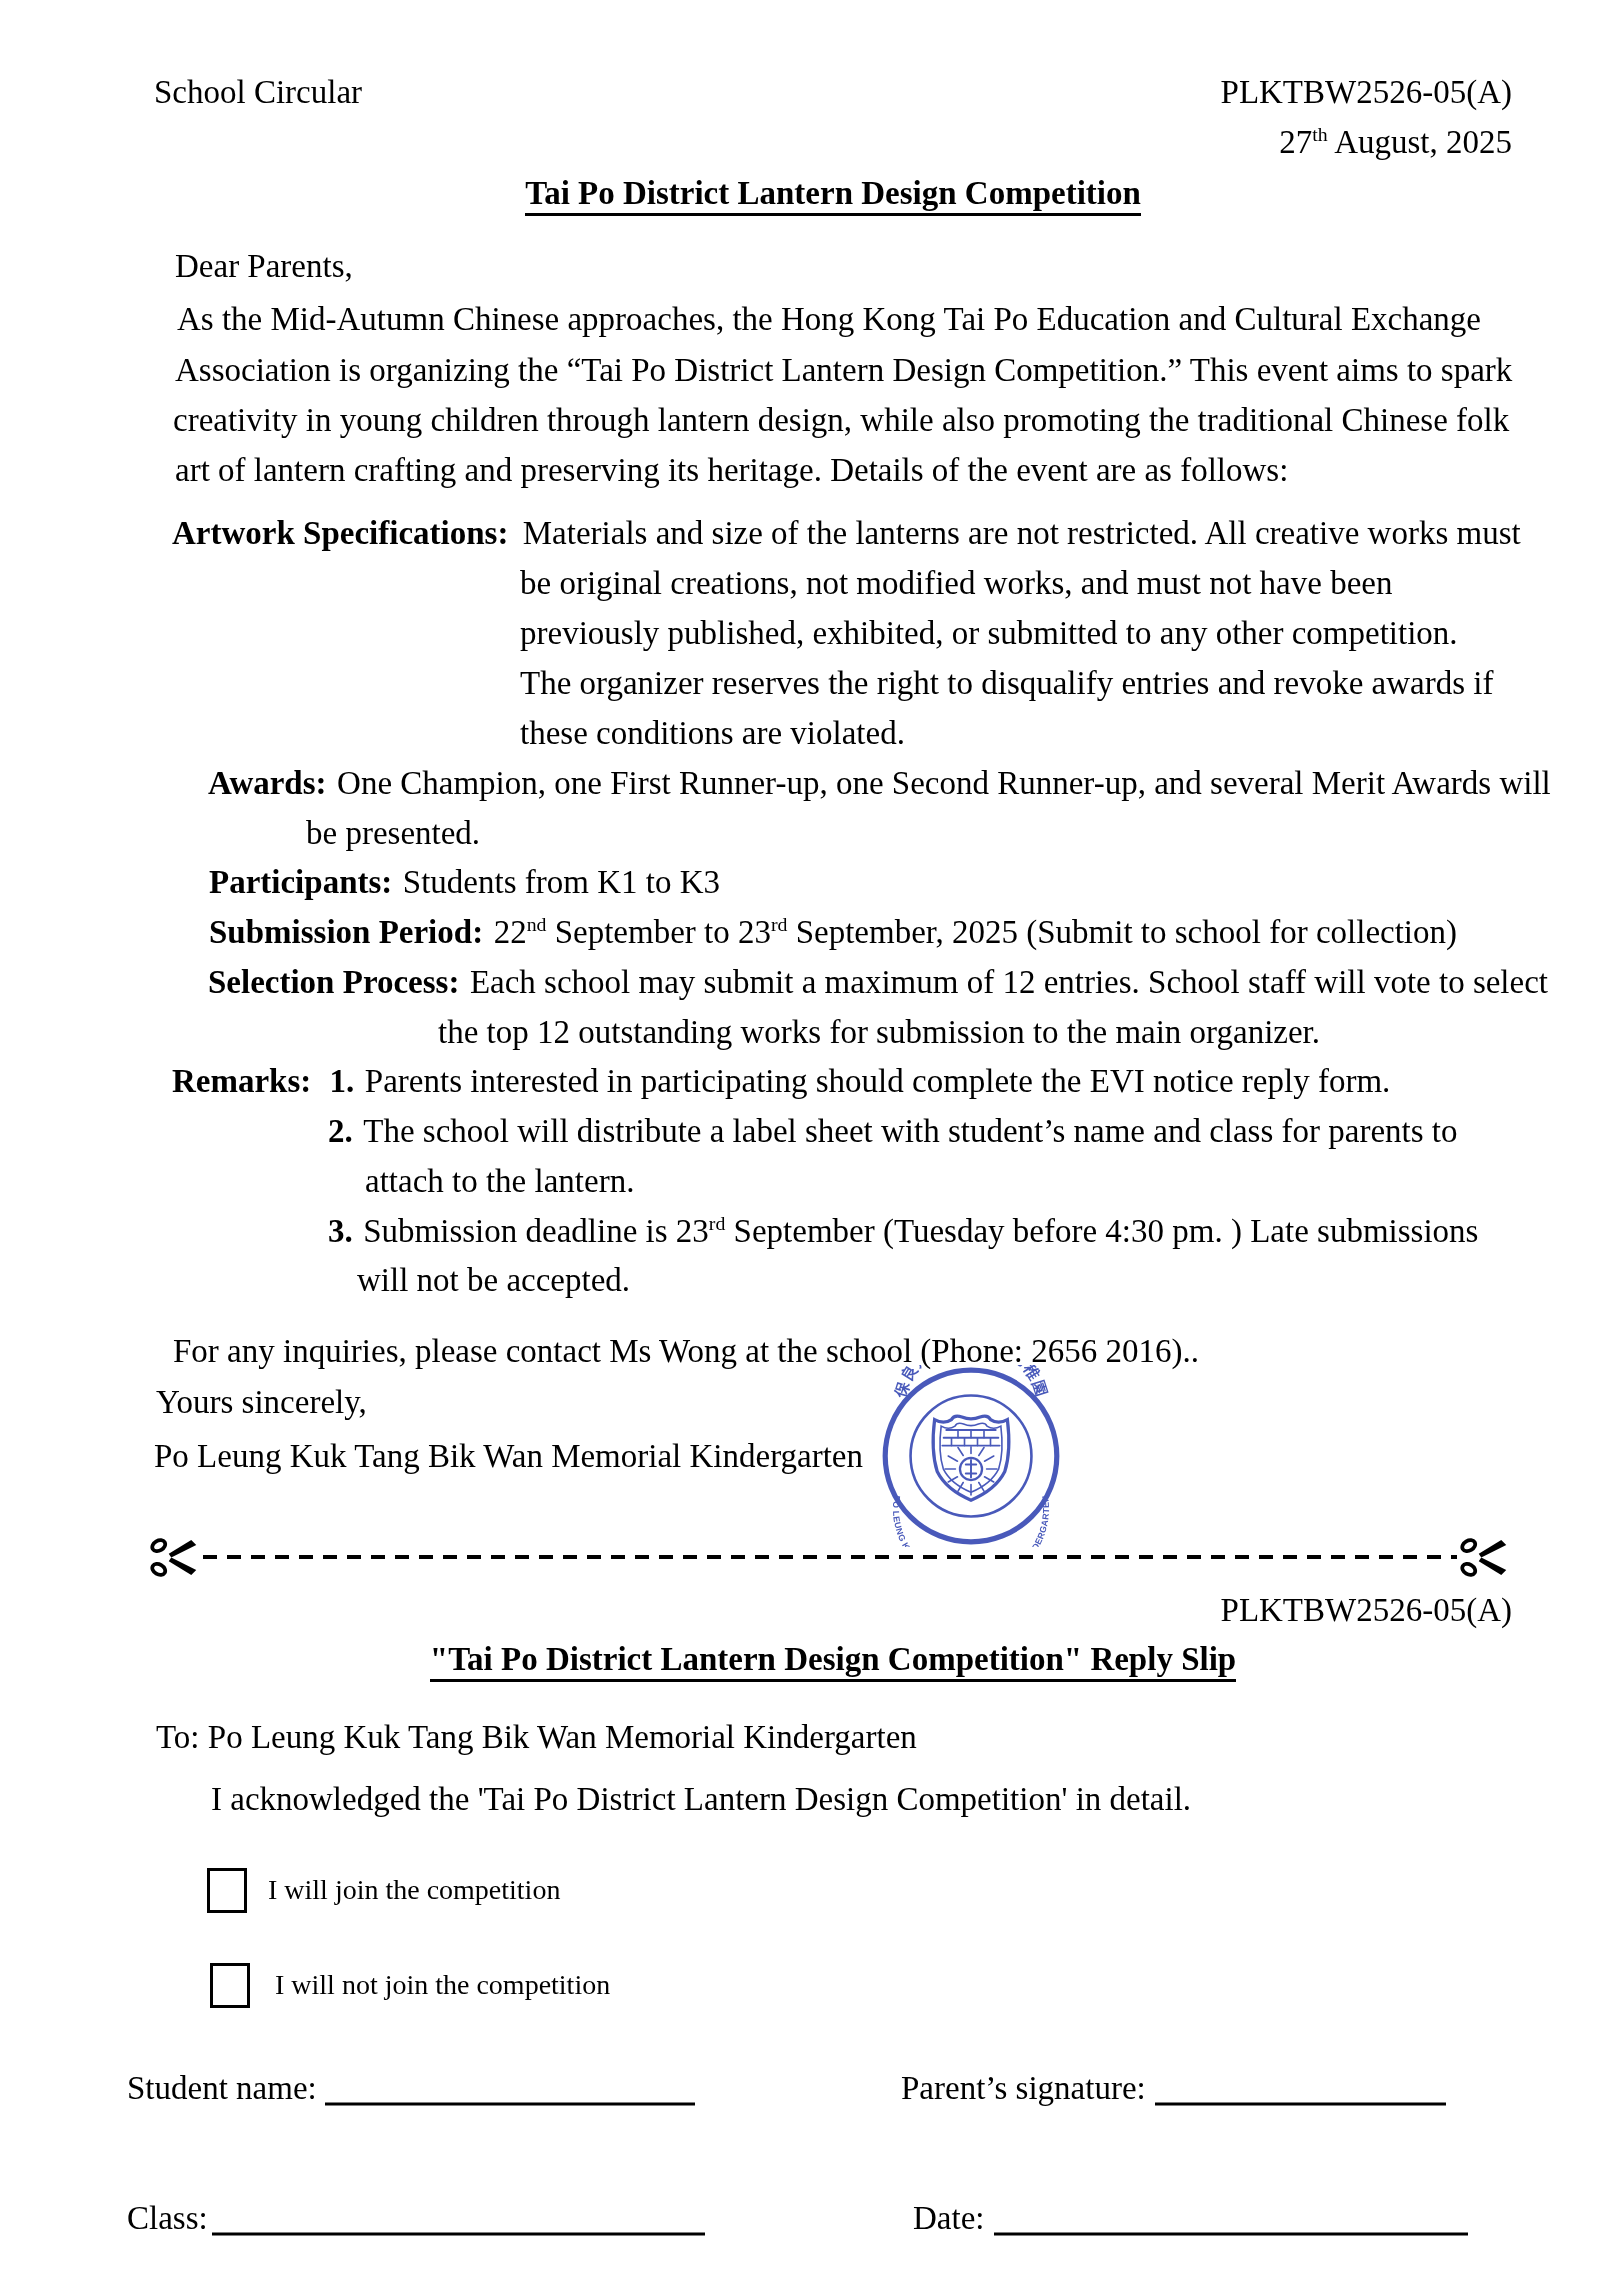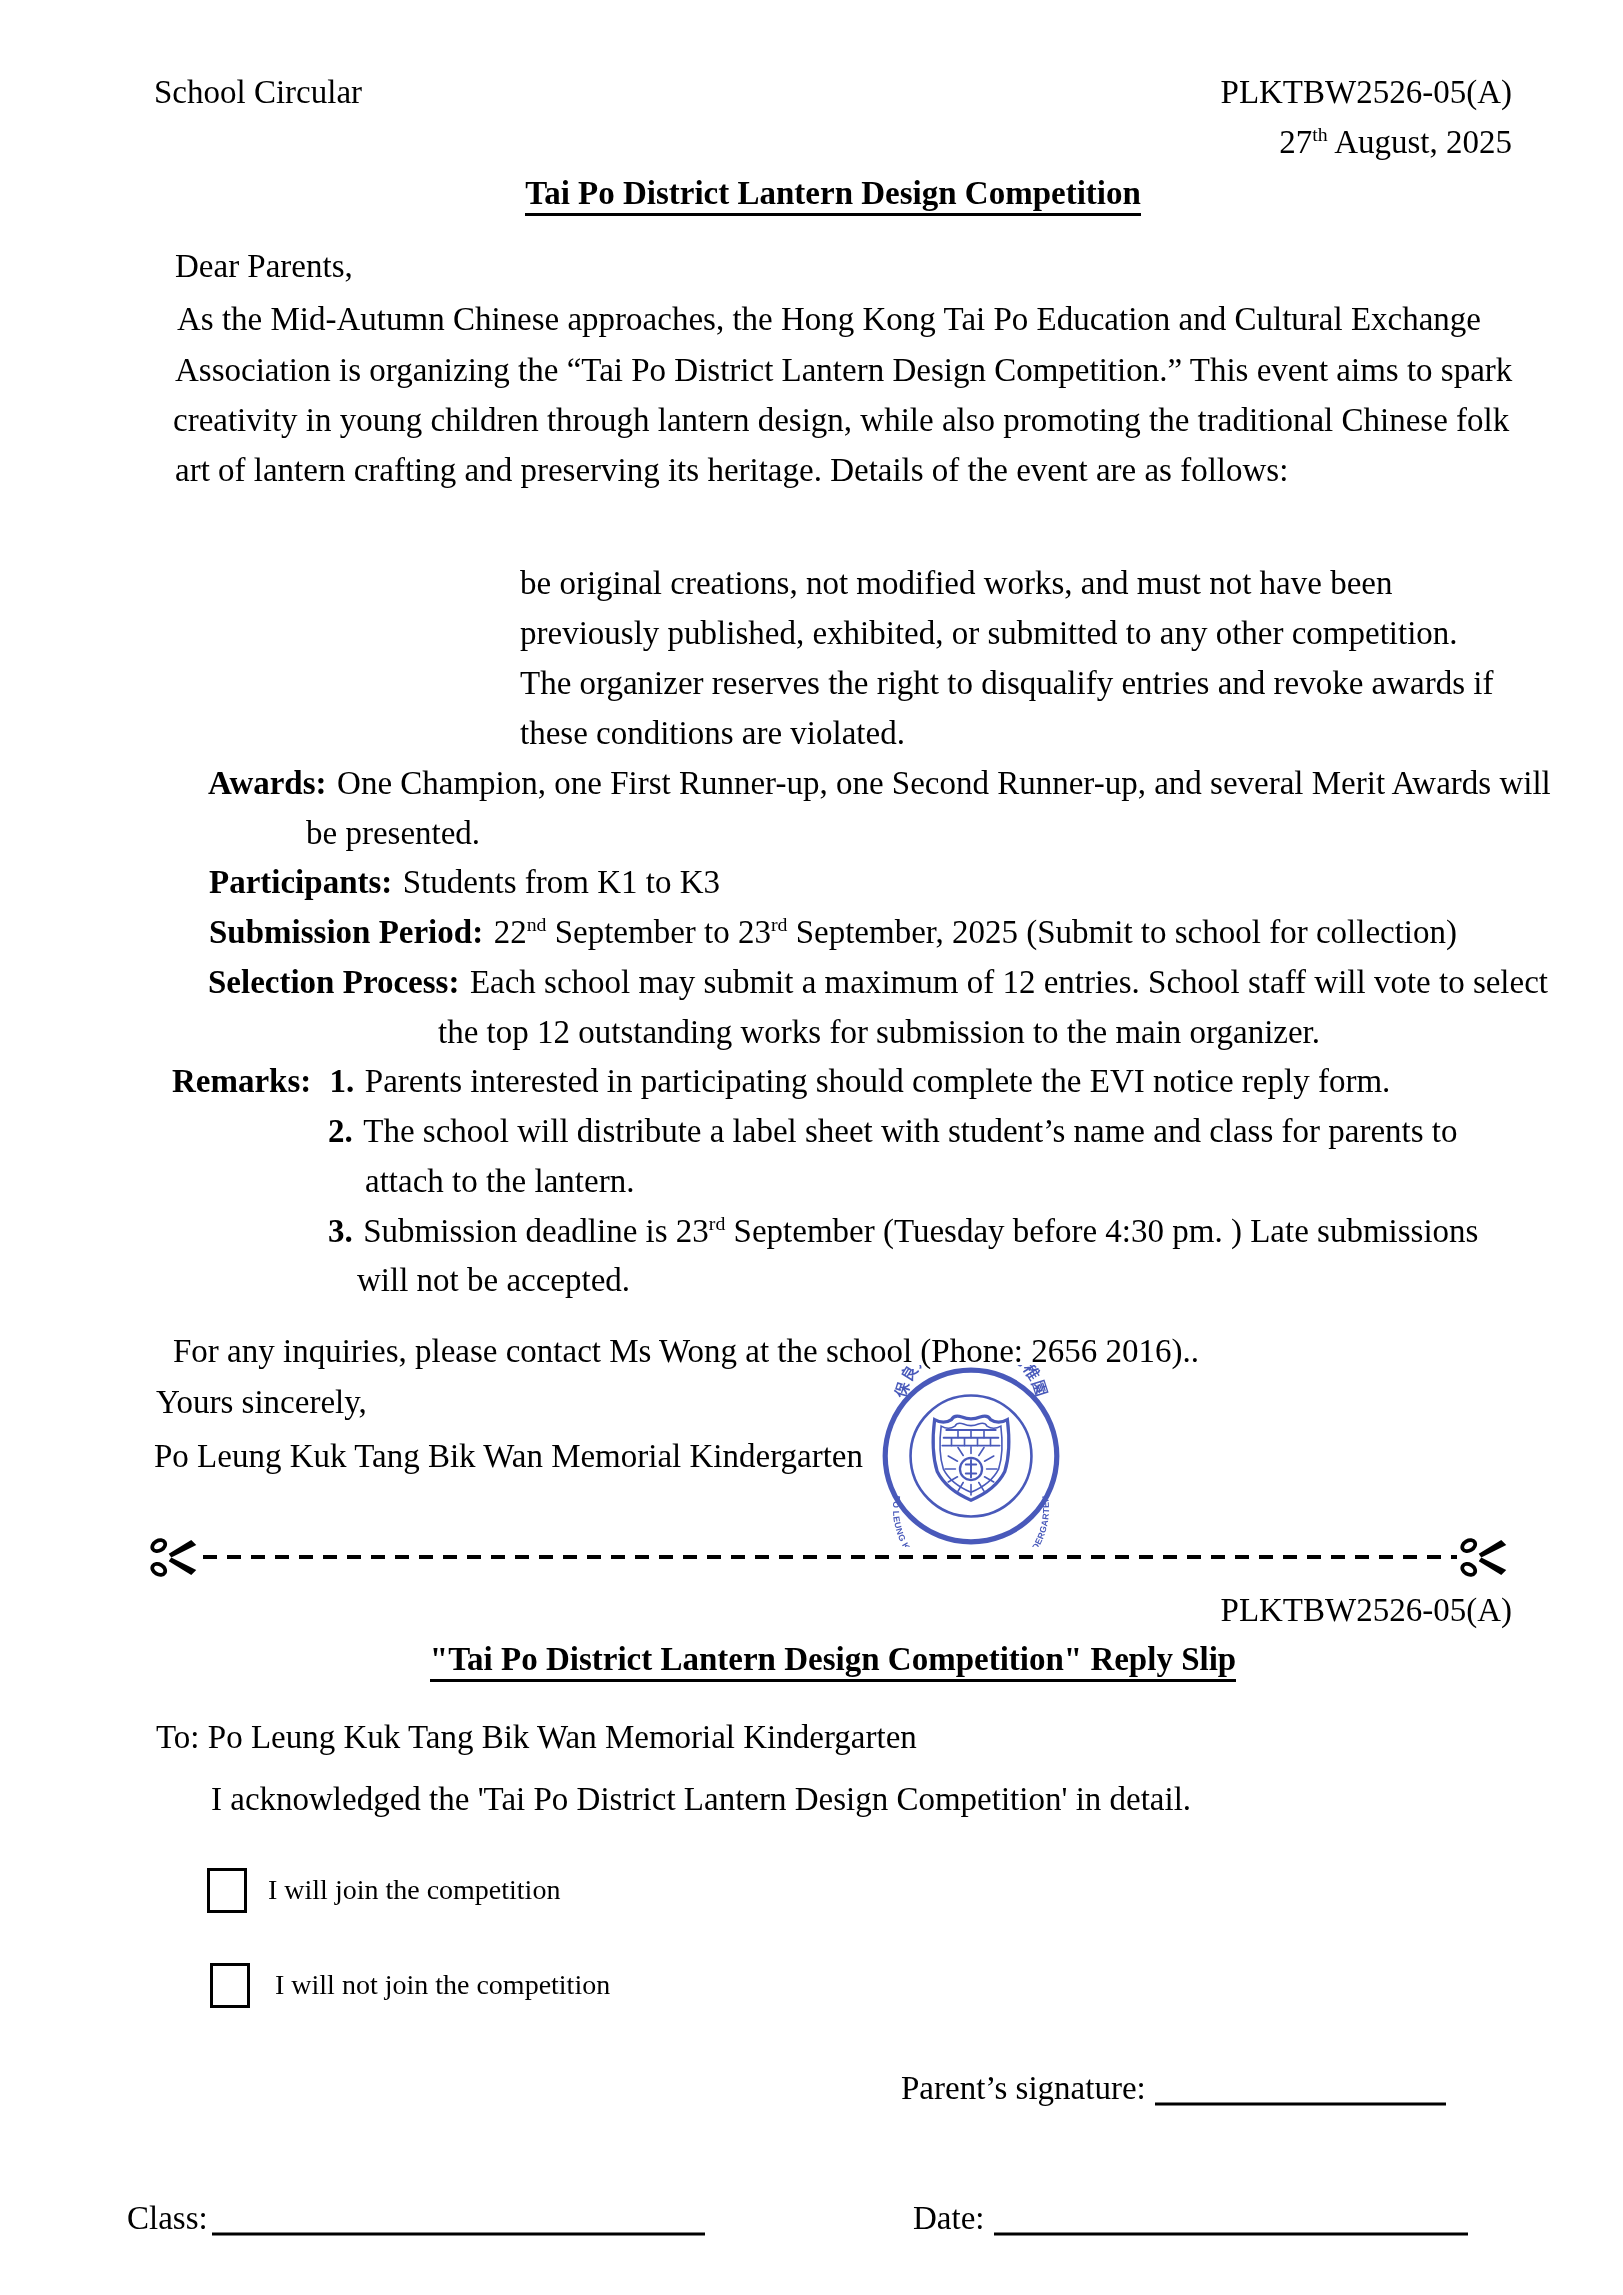--- a/index.html
+++ b/index.html
@@ -78,20 +78,21 @@
 
   <div class="ln center" style="top:168px"><span class="utitle">Tai Po District Lantern Design Competition</span></div>
 
   <div class="ln" style="left:175px;top:241px">Dear Parents,</div>
 
   <div class="ln" style="left:177px;top:294px">As the Mid-Autumn Chinese approaches, the Hong Kong Tai Po Education and Cultural Exchange</div>
   <div class="ln" style="left:175px;top:345px">Association is organizing the “Tai Po District Lantern Design Competition.” This event aims to spark</div>
   <div class="ln" style="left:175px;top:445px">art of lantern crafting and preserving its heritage. Details of the event are as follows:</div>
   <div class="ln" style="left:173px;top:395px">creativity in young children through lantern design, while also promoting the traditional Chinese folk</div>
 
+  <div class="ln" style="left:172px;top:508px"><b class="lbl-wide">Artwork Specifications:</b><span>Materials and size of the lanterns are not restricted. All creative works must</span></div>
   <div class="ln" style="left:520px;top:558px">be original creations, not modified works, and must not have been</div>
   <div class="ln" style="left:520px;top:608px">previously published, exhibited, or submitted to any other competition.</div>
   <div class="ln" style="left:520px;top:658px">The organizer reserves the right to disqualify entries and revoke awards if</div>
   <div class="ln" style="left:520px;top:708px">these conditions are violated.</div>
 
   <div class="ln" style="left:172px;top:758px"><b class="lbl">Awards:</b><span>One Champion, one First Runner-up, one Second Runner-up, and several Merit Awards will</span></div>
   <div class="ln" style="left:306px;top:808px">be presented.</div>
 
   <div class="ln" style="left:173px;top:857px"><b class="lbl">Participants:</b><span>Students from K1 to K3</span></div>
 
@@ -155,18 +156,19 @@
 
   <div class="cbrow" style="left:207px;top:1864px">
     <span class="cb" style="margin-right:21px"></span>
     <span class="cb-label">I will join the competition</span>
   </div>
   <div class="cbrow" style="left:210px;top:1959px">
     <span class="cb" style="margin-right:25px"></span>
     <span class="cb-label">I will not join the competition</span>
   </div>
 
+  <div class="ln" style="left:127px;top:2063px"><span>Student name:</span><span class="blank" style="width:370px;margin-left:7.9px"></span></div>
   <div class="ln" style="left:901px;top:2063px"><span>Parent’s signature:</span><span class="blank" style="width:291px;margin-left:9.2px"></span></div>
   <div class="ln" style="left:127px;top:2193px"><span>Class:</span><span class="blank" style="width:493px;margin-left:3.9px"></span></div>
   <div class="ln" style="left:913px;top:2193px"><span>Date:</span><span class="blank" style="width:474px;margin-left:9.2px"></span></div>
 
 </div>
 
 
 </body></html>

